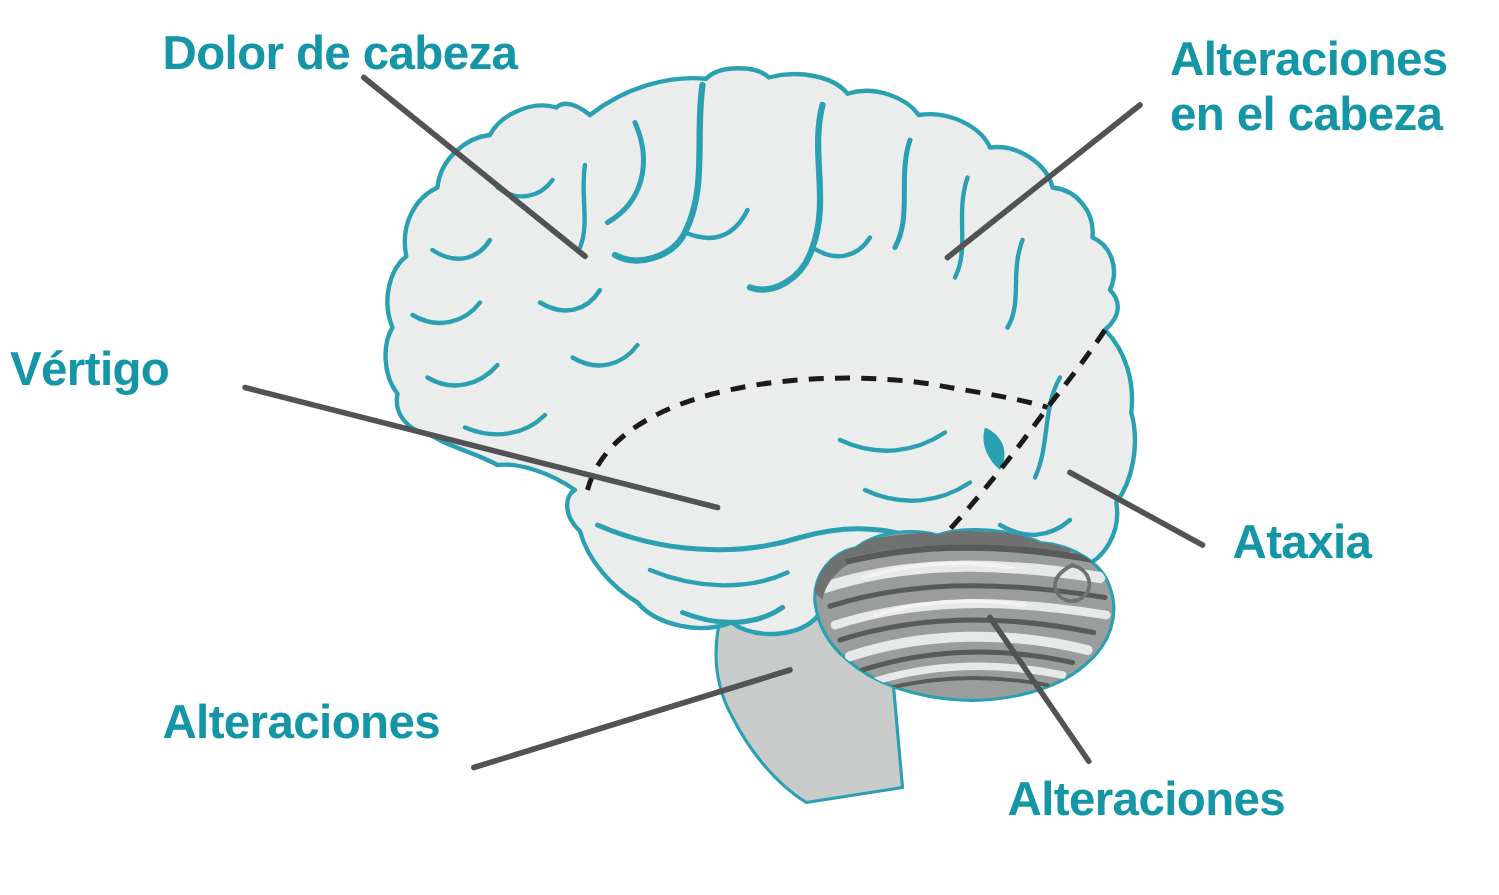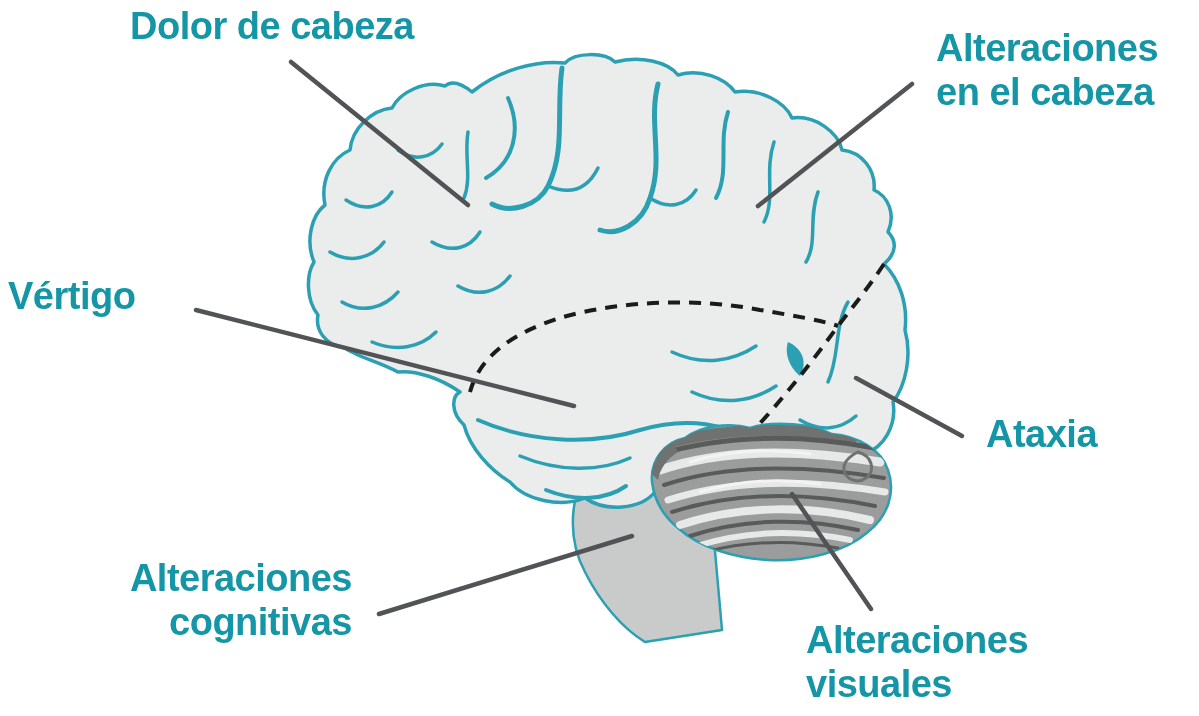--- a/index.html
+++ b/index.html
@@ -23,21 +23,21 @@
 
   
   .label{
     position:absolute;
     font-weight:bold;font-size:38px;line-height:44px;letter-spacing:-0.5px;
     color:var(--c-accent,#1596A7);
     white-space:nowrap;
   }
   .label span{display:block;}
   .label span:empty{display:none;}
-  .lbl-dolor{left:130px;top:4px;}
+  .lbl-dolor{left:130px;top:21px;}
   .lbl-habla{left:936px;top:26px;}
   .lbl-vertigo{left:8px;top:274px;}
   .lbl-ataxia{left:986px;top:412px;}
   .lbl-cognitivas{left:60px;top:556px;width:292px;text-align:right;}
   .lbl-visuales{left:806px;top:618px;}
 </style>
 </head>
 <body>
 
 <div id="stage">
@@ -159,21 +159,19 @@
 
   </div>
 
   <div class="label lbl-vertigo">
     <span>Vértigo</span>
 
   </div>
 
   <div class="label lbl-cognitivas">
     <span>Alteraciones</span>
-    <span>cognitivas</span>
   </div>
 
   <div class="label lbl-visuales">
     <span>Alteraciones</span>
-    <span>visuales</span>
   </div>
 
 </div>
 
 </body></html>

